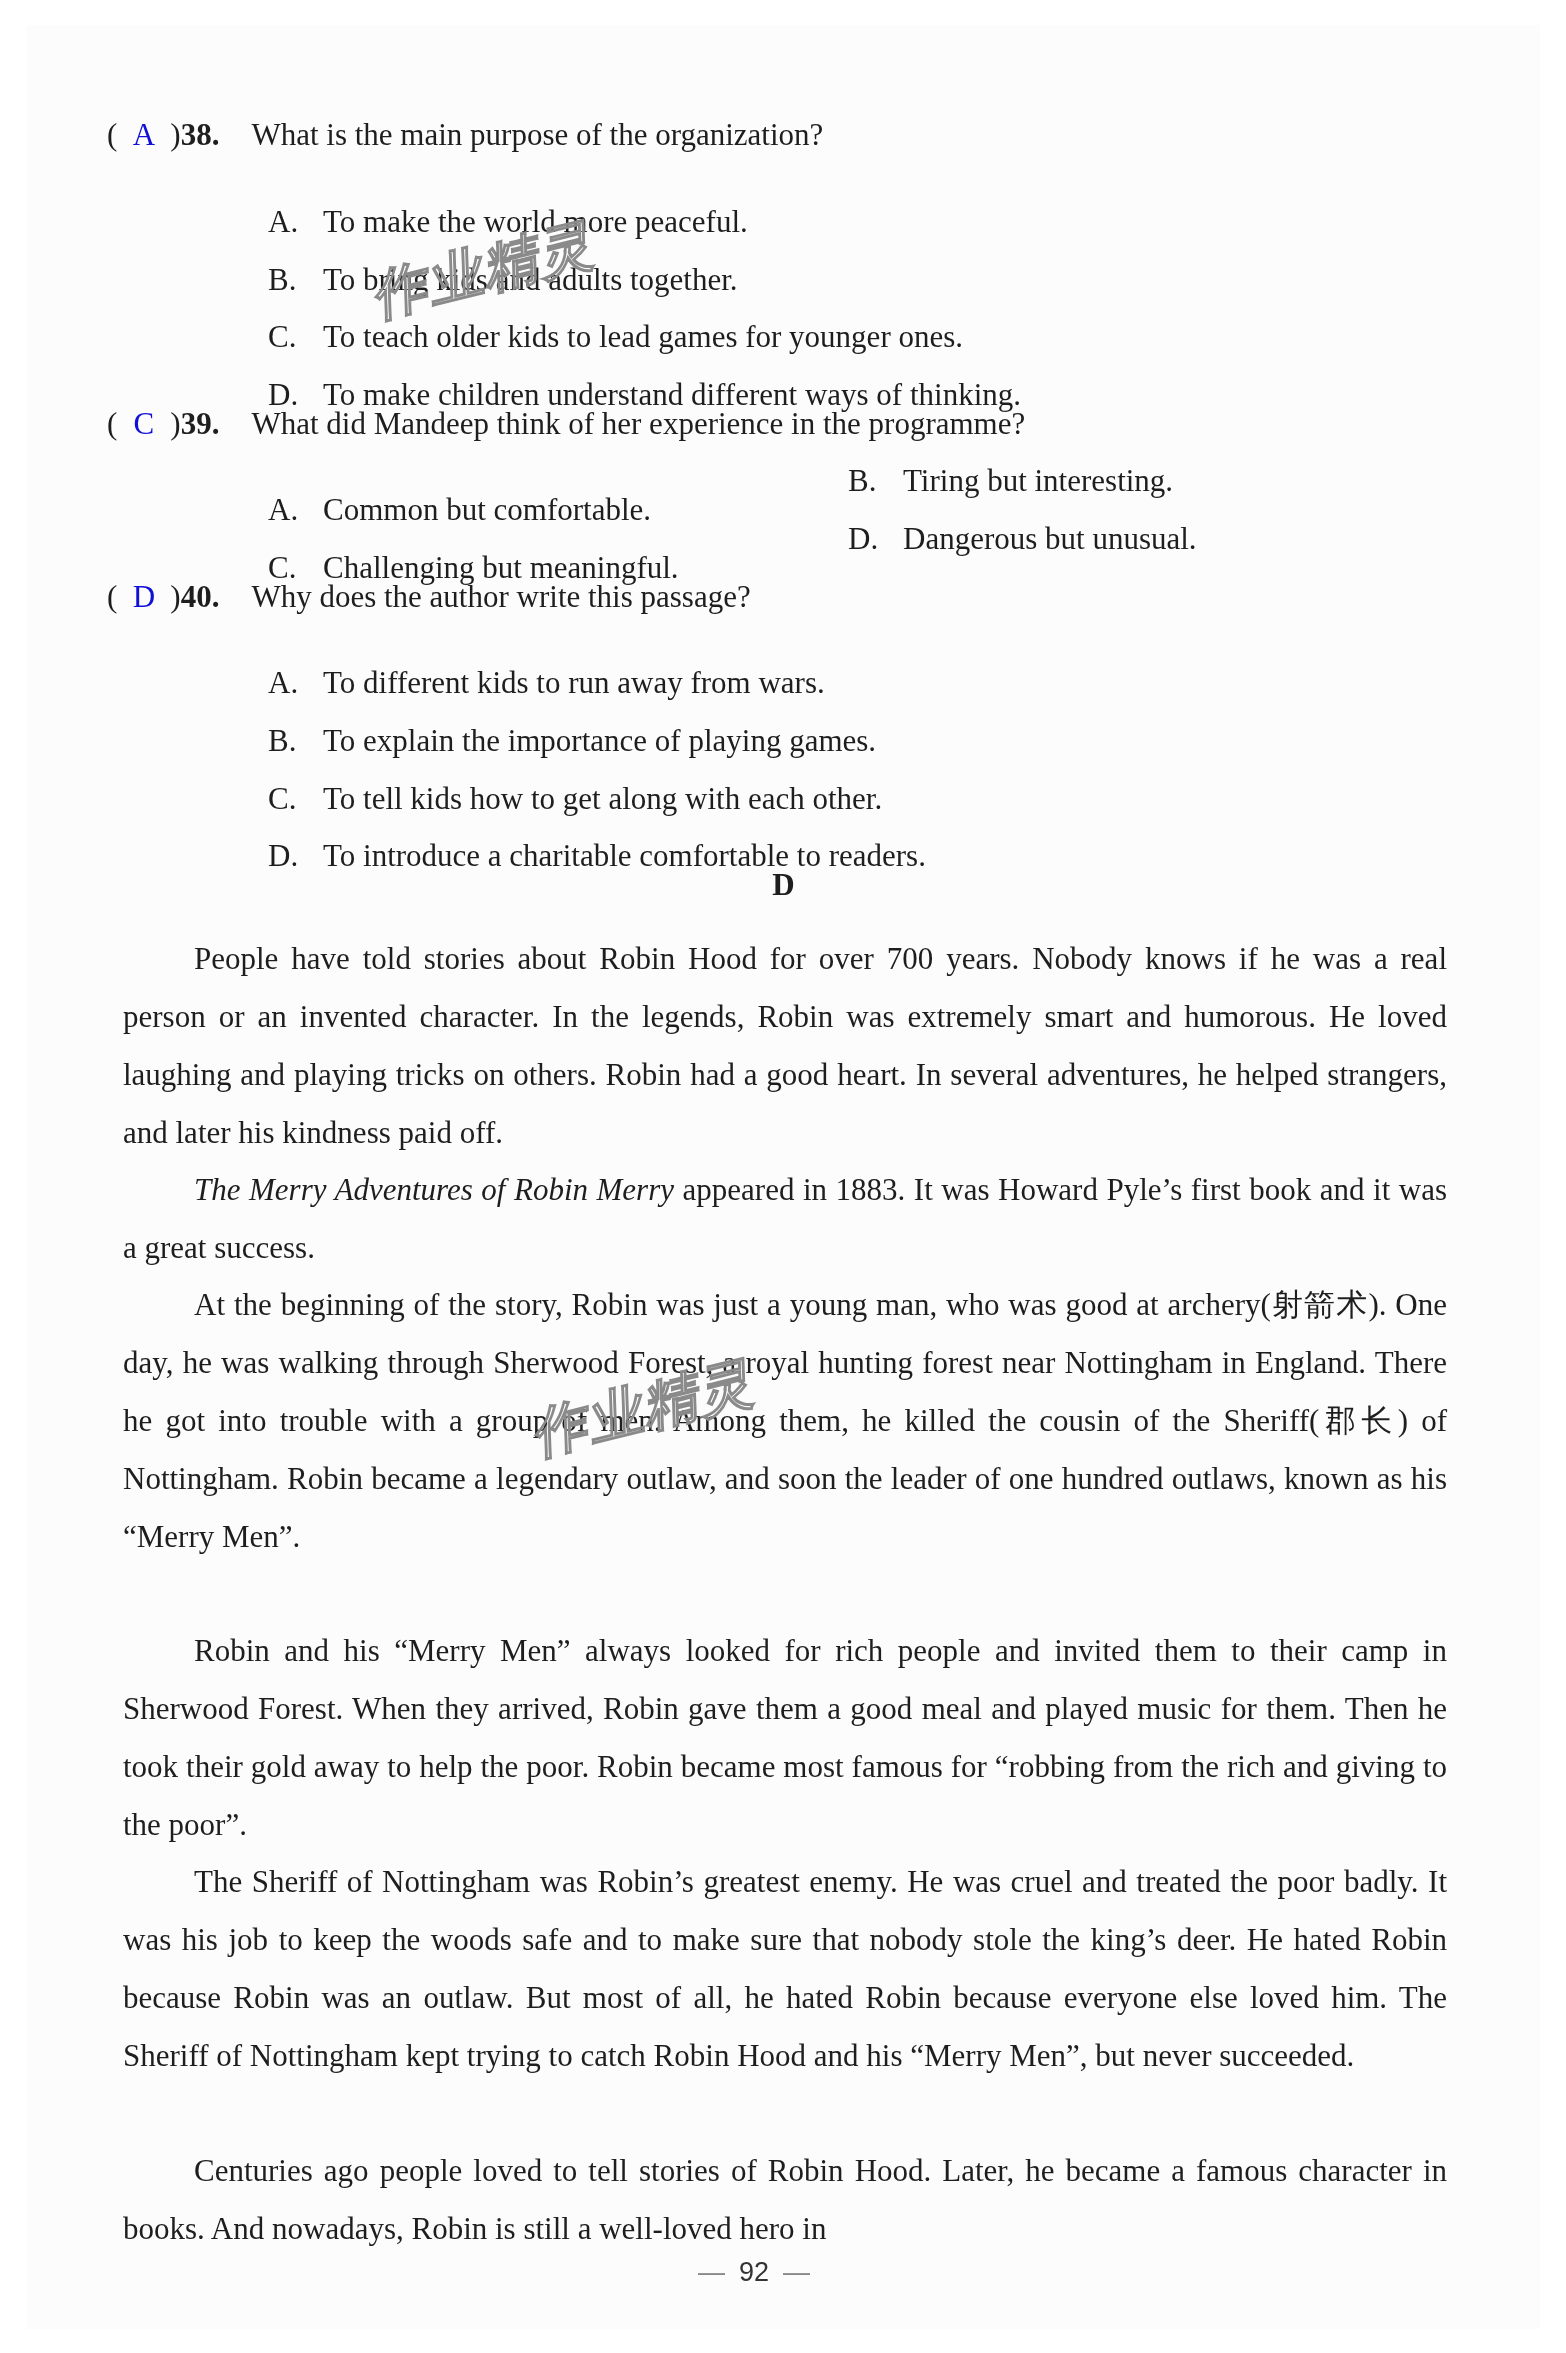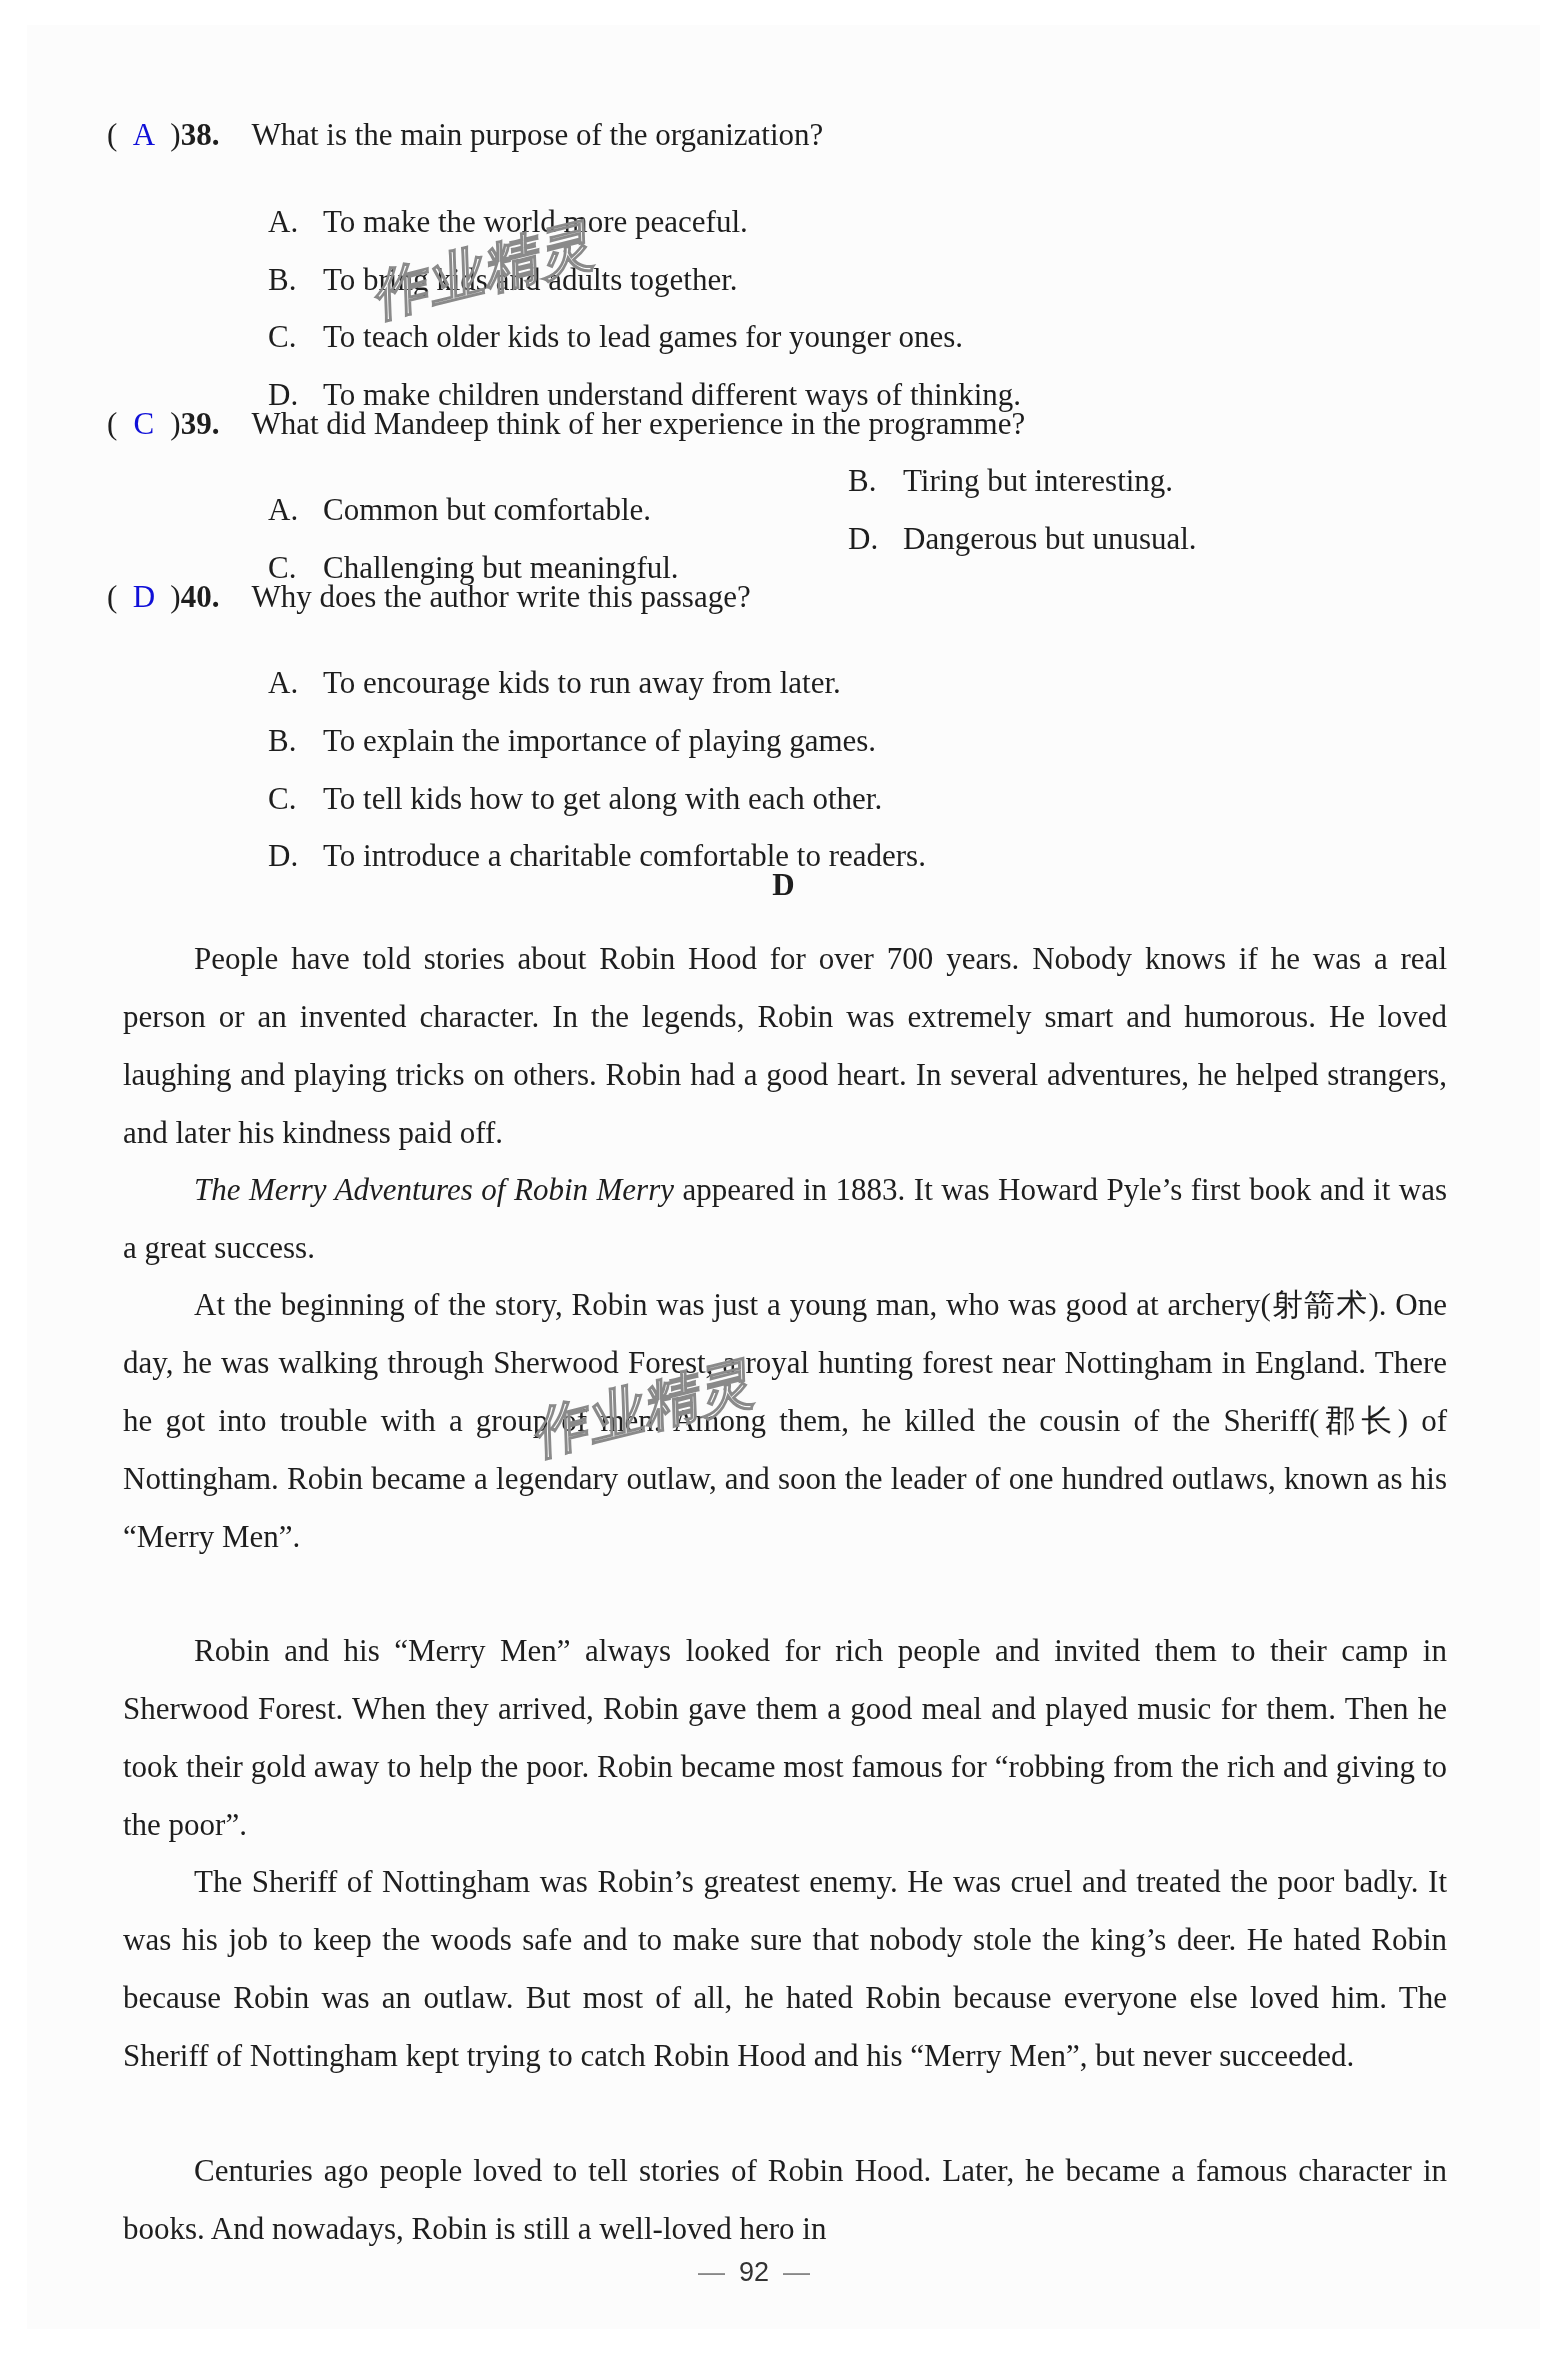--- a/index.html
+++ b/index.html
@@ -63,21 +63,21 @@
   <span class="paren">(</span><span class="ans">C</span><span class="paren">)</span><span class="qnum">39.</span><span>What did Mandeep think of her experience in the programme?</span>
 </div>
 <div class="line opt" style="top:463px"><span class="optlabel">A.</span><span>Common but comfortable.</span></div>
 <div class="line opt2" style="top:463px"><span class="optlabel">B.</span><span>Tiring but interesting.</span></div>
 <div class="line opt" style="top:521px"><span class="optlabel">C.</span><span>Challenging but meaningful.</span></div>
 <div class="line opt2" style="top:521px"><span class="optlabel">D.</span><span>Dangerous but unusual.</span></div>
 
 <div class="line q-line" style="top:579px">
   <span class="paren">(</span><span class="ans">D</span><span class="paren">)</span><span class="qnum">40.</span><span>Why does the author write this passage?</span>
 </div>
-<div class="line opt" style="top:636px"><span class="optlabel">A.</span><span>To encourage kids to run away from later.</span></div>
+<div class="line opt" style="top:636px"><span class="optlabel">A.</span><span>To different kids to run away from wars.</span></div>
 <div class="line opt" style="top:694px"><span class="optlabel">B.</span><span>To explain the importance of playing games.</span></div>
 <div class="line opt" style="top:752px"><span class="optlabel">C.</span><span>To tell kids how to get along with each other.</span></div>
 <div class="line opt" style="top:809px"><span class="optlabel">D.</span><span>To introduce a charitable comfortable to readers.</span></div>
 
 <div class="section-head" style="top:867px">D</div>
 
 <p class="para" style="top:914px">People have told stories about Robin Hood for over 700 years. Nobody knows if he was a real person or an invented character. In the legends, Robin was extremely smart and humorous. He loved laughing and playing tricks on others. Robin had a good heart. In several adventures, he helped strangers, and later his kindness paid off.</p>
 
 <p class="para" style="top:1145px"><i>The Merry Adventures of Robin Merry</i><span> appeared in 1883. It was Howard Pyle’s first book and it was a great success.</span></p>
 

